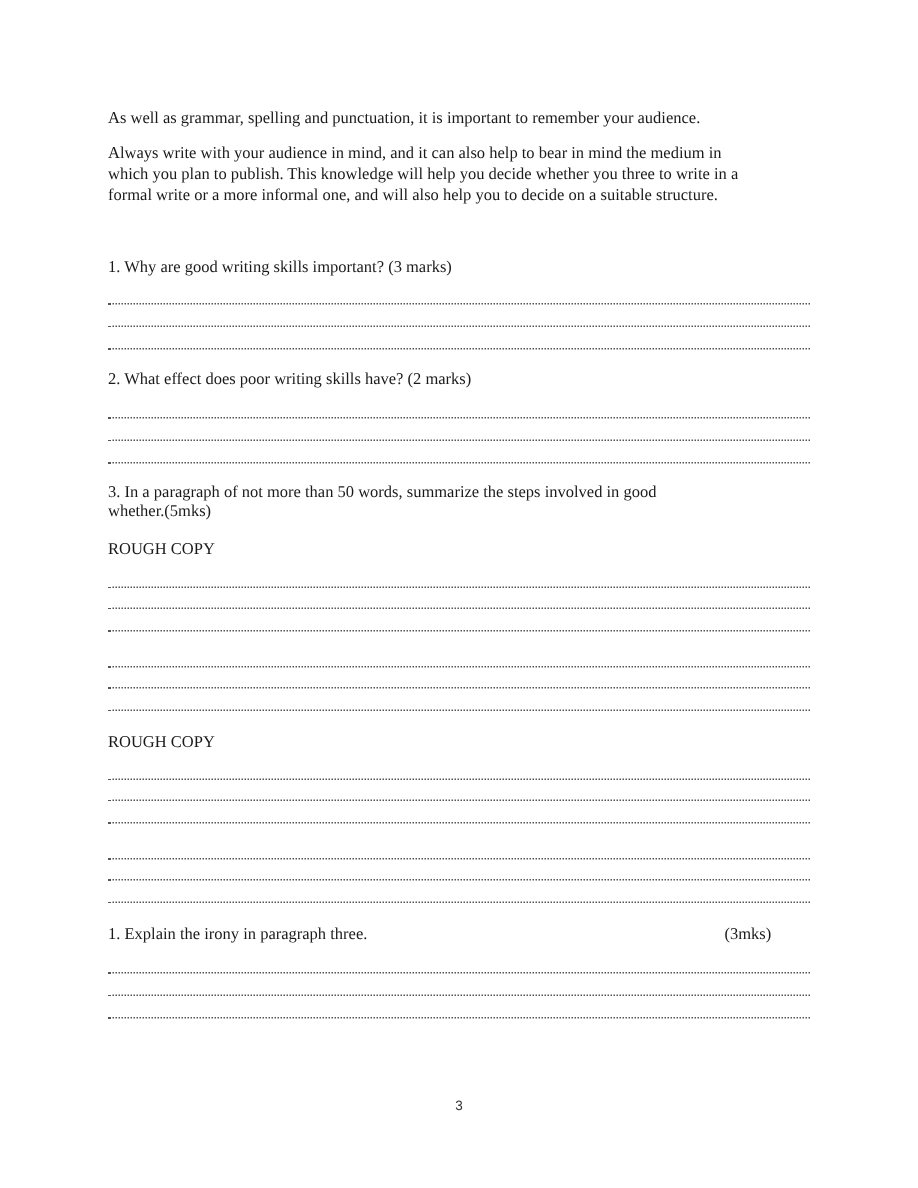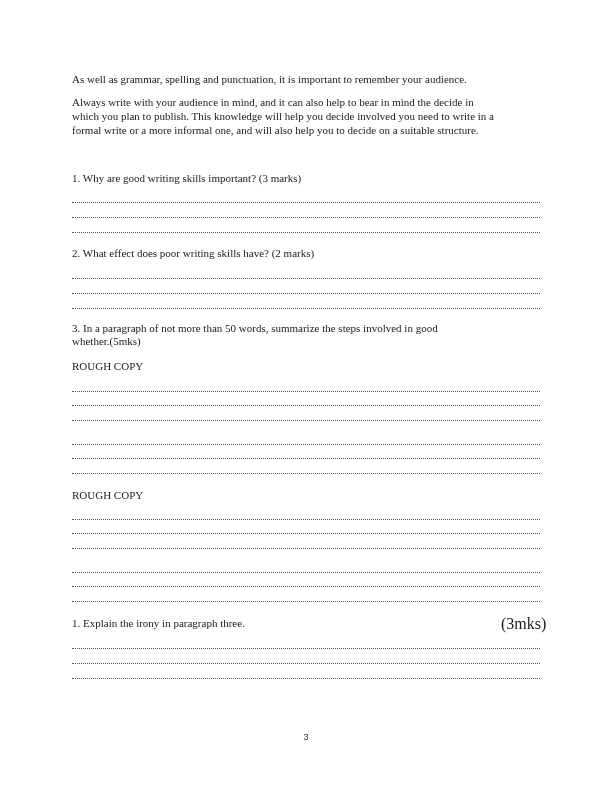--- a/index.html
+++ b/index.html
@@ -1,32 +1,32 @@
 <!DOCTYPE html>
 <html><head>
 <meta charset="utf-8">
 <style>
   html, body { margin: 0; padding: 0; background: #ffffff; }
   body { width: 612px; height: 792px; position: relative; overflow: hidden;
          font-family: "Liberation Serif", "DejaVu Serif", serif; color: #1a1a1a; }
   .t { position: absolute; left: 72px; font-size: 11px; line-height: 13.5px; white-space: nowrap; }
   .dots { position: absolute; left: 72px; width: 468px; height: 0;
           border-top: 1px dotted #555; }
-  .marks { position: absolute; left: 501px; font-size: 16px; line-height: 13.5px; }
+  .marks { position: absolute; left: 483px; font-size: 11px; line-height: 13.5px; }
   .pnum { position: absolute; left: 0; width: 612px; text-align: center; top: 732px;
           font-family: "Liberation Sans", "DejaVu Sans", sans-serif; font-size: 9px; color: #333; }
 </style>
 </head>
 <body>
 
 <div class="t" style="top:73px">As well as grammar, spelling and punctuation, it is important to remember your audience.</div>
 
 <div>
-  <div class="t" style="top:96px">Always write with your audience in mind, and it can also help to bear in mind the decide in</div>
-  <div class="t" style="top:110px">which you plan to publish. This knowledge will help you decide involved you need to write in a</div>
+  <div class="t" style="top:96px">Always write with your audience in mind, and it can also help to bear in mind the medium in</div>
+  <div class="t" style="top:110px">which you plan to publish. This knowledge will help you decide whether you three to write in a</div>
   <div class="t" style="top:124px">formal write or a more informal one, and will also help you to decide on a suitable structure.</div>
 </div>
 
 <div>
   <div class="t" style="top:172px">1. Why are good writing skills important? (3 marks)</div>
   <div class="dots" style="top:202px"></div>
   <div class="dots" style="top:217px"></div>
   <div class="dots" style="top:232px"></div>
 </div>
 

